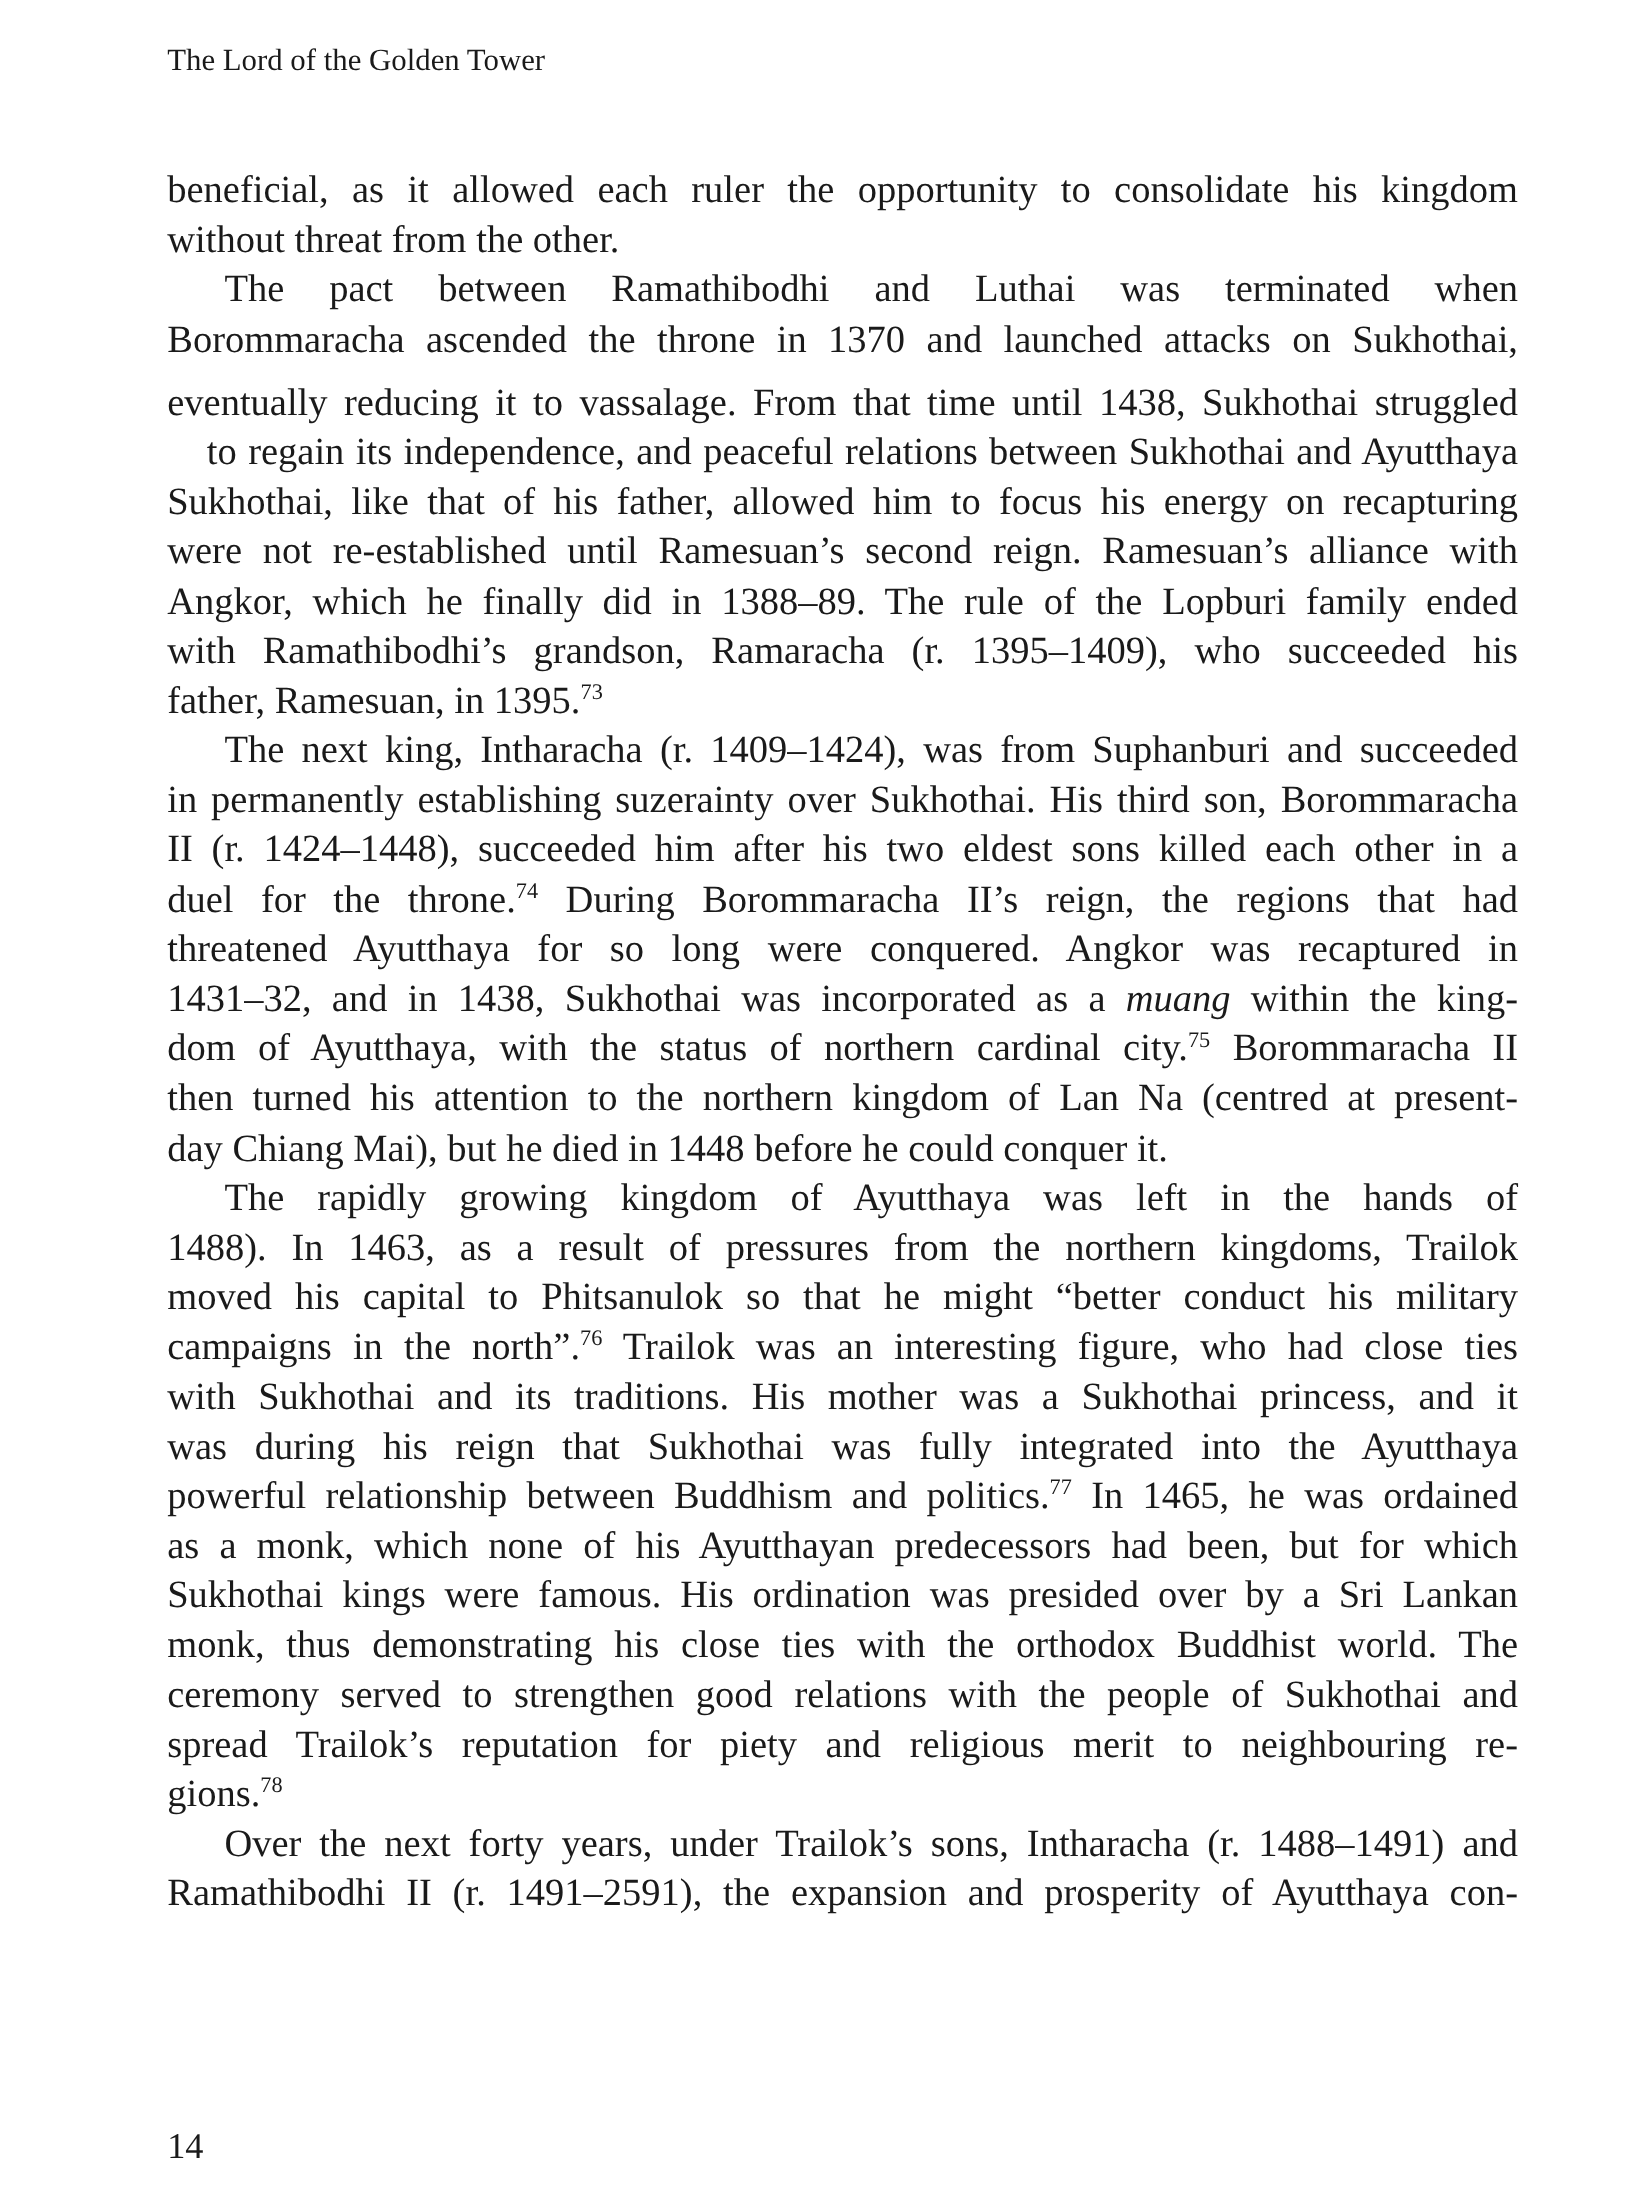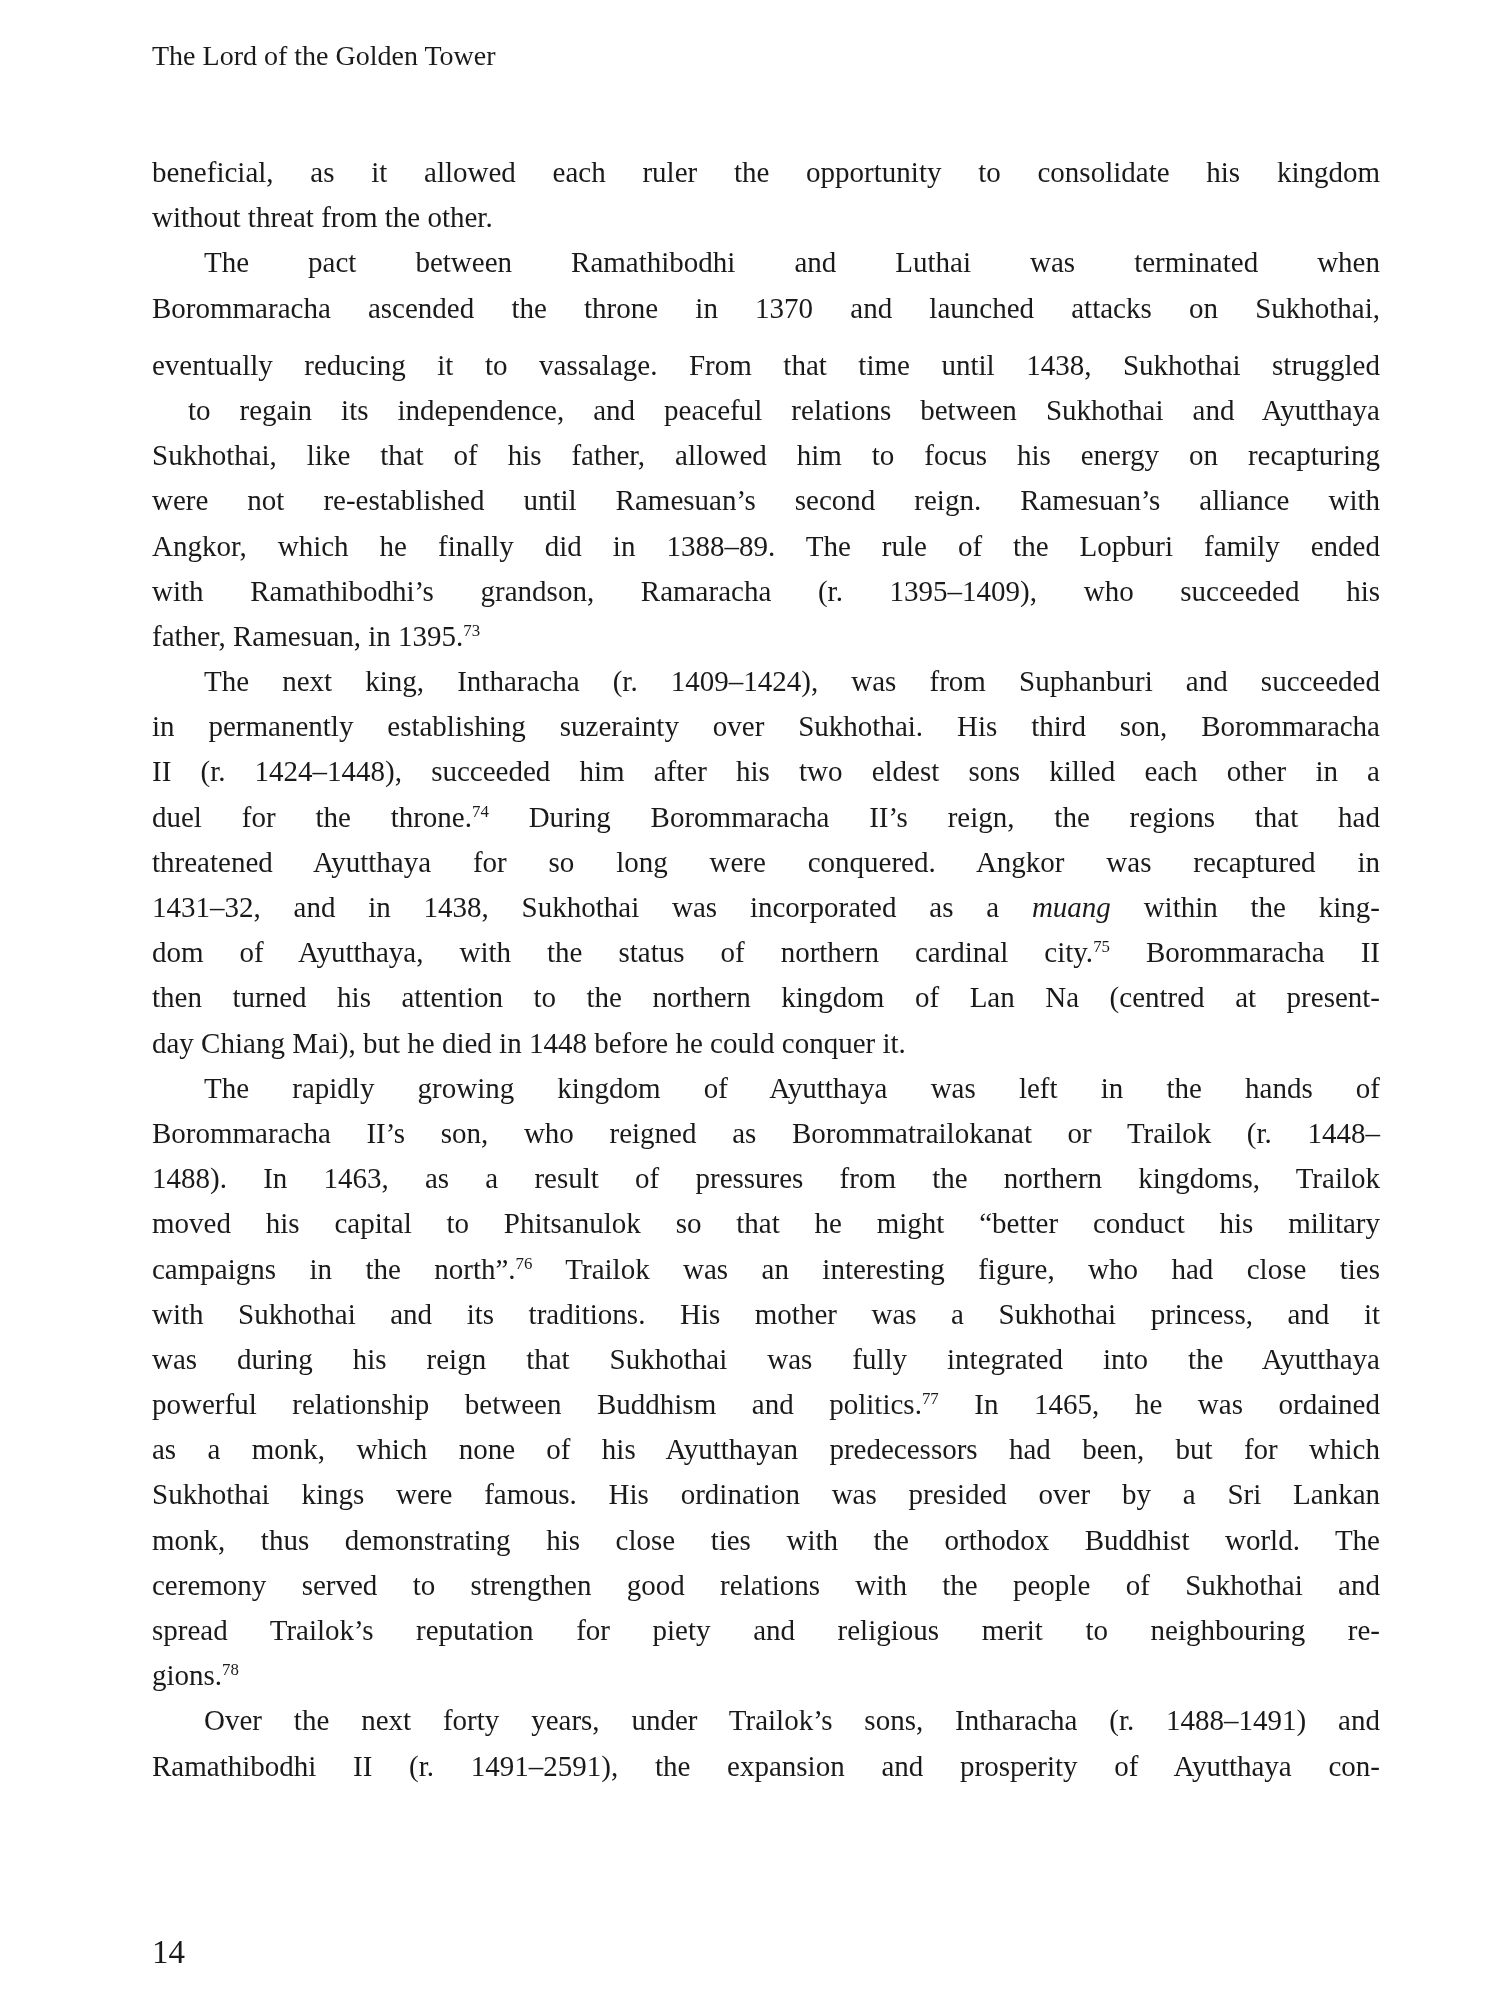--- a/index.html
+++ b/index.html
@@ -1,20 +1,20 @@
 <!DOCTYPE html>
 <html><head>
 <meta charset="utf-8">
 <style>
   html, body { margin: 0; padding: 0; background: #ffffff; }
   body { width: 1500px; height: 2000px; position: relative; overflow: hidden;
          font-family: "Liberation Serif", "DejaVu Serif", serif; color: #1a1a1a; }
   .running-head { position: absolute; left: 152px; top: 36px; font-size: 28px; line-height: 40px; }
   .body-text { position: absolute; left: 152px; top: 150px; width: 1228px; }
-  .line { display: block; font-size: 29px; line-height: 45.2px; height: 45.2px;
+  .line { display: block; font-size: 35px; line-height: 45.2px; height: 45.2px;
           white-space: nowrap; text-align: justify; text-align-last: justify; }
   .line.last { text-align-last: left; }
   .line.indent { padding-left: 52px; }
   sup { font-size: 0.58em; line-height: 0; vertical-align: 0.62em; }
   i { font-style: italic; }
   .page-number { position: absolute; left: 152px; top: 1932px; font-size: 33px; line-height: 40px; }
 </style>
 </head>
 <body>
 
@@ -35,21 +35,20 @@
     <span class="line indent" style="word-spacing: 0px;"><span>The next king, Intharacha (r. 1409–1424), was from Suphanburi and succeeded</span></span>
     <span class="line" style="word-spacing: 0px;"><span>in permanently establishing suzerainty over Sukhothai. His third son, Borommaracha</span></span>
     <span class="line" style="word-spacing: 0px;"><span>II (r. 1424–1448), succeeded him after his two eldest sons killed each other in a</span></span>
     <span class="line" style="word-spacing: 0px;"><span>duel for the throne.</span><sup>74</sup><span> During Borommaracha II’s reign, the regions that had</span></span>
     <span class="line" style="word-spacing: 0px;"><span>threatened Ayutthaya for so long were conquered. Angkor was recaptured in</span></span>
     <span class="line" style="word-spacing: 0px;"><span>1431–32, and in 1438, Sukhothai was incorporated as a </span><i>muang</i><span> within the king-</span></span>
     <span class="line" style="word-spacing: 0px;"><span>dom of Ayutthaya, with the status of northern cardinal city.</span><sup>75</sup><span> Borommaracha II</span></span>
     <span class="line" style="word-spacing: 0px;"><span>then turned his attention to the northern kingdom of Lan Na (centred at present-</span></span>
     <span class="line last"><span>day Chiang Mai), but he died in 1448 before he could conquer it.</span></span>
     <span class="line indent" style="word-spacing: 0px;"><span>The rapidly growing kingdom of Ayutthaya was left in the hands of</span></span>
-    <span class="line" style="word-spacing: 0px;"><span>Borommaracha II’s son, who reigned as Borommatrailokanat or Trailok (r. 1448–</span></span>
     <span class="line" style="word-spacing: 0px;"><span>1488). In 1463, as a result of pressures from the northern kingdoms, Trailok</span></span>
     <span class="line" style="word-spacing: 0px;"><span>moved his capital to Phitsanulok so that he might “better conduct his military</span></span>
     <span class="line" style="word-spacing: 0px;"><span>campaigns in the north”.</span><sup>76</sup><span> Trailok was an interesting figure, who had close ties</span></span>
     <span class="line" style="word-spacing: 0px;"><span>with Sukhothai and its traditions. His mother was a Sukhothai princess, and it</span></span>
     <span class="line" style="word-spacing: 0px;"><span>was during his reign that Sukhothai was fully integrated into the Ayutthaya</span></span>
     <span class="line" style="word-spacing: -0.0015625px;"><span>powerful relationship between Buddhism and politics.</span><sup>77</sup><span> In 1465, he was ordained</span></span>
     <span class="line" style="word-spacing: 0px;"><span>as a monk, which none of his Ayutthayan predecessors had been, but for which</span></span>
     <span class="line" style="word-spacing: 0px;"><span>Sukhothai kings were famous. His ordination was presided over by a Sri Lankan</span></span>
     <span class="line" style="word-spacing: 0px;"><span>monk, thus demonstrating his close ties with the orthodox Buddhist world. The</span></span>
     <span class="line" style="word-spacing: 0px;"><span>ceremony served to strengthen good relations with the people of Sukhothai and</span></span>

